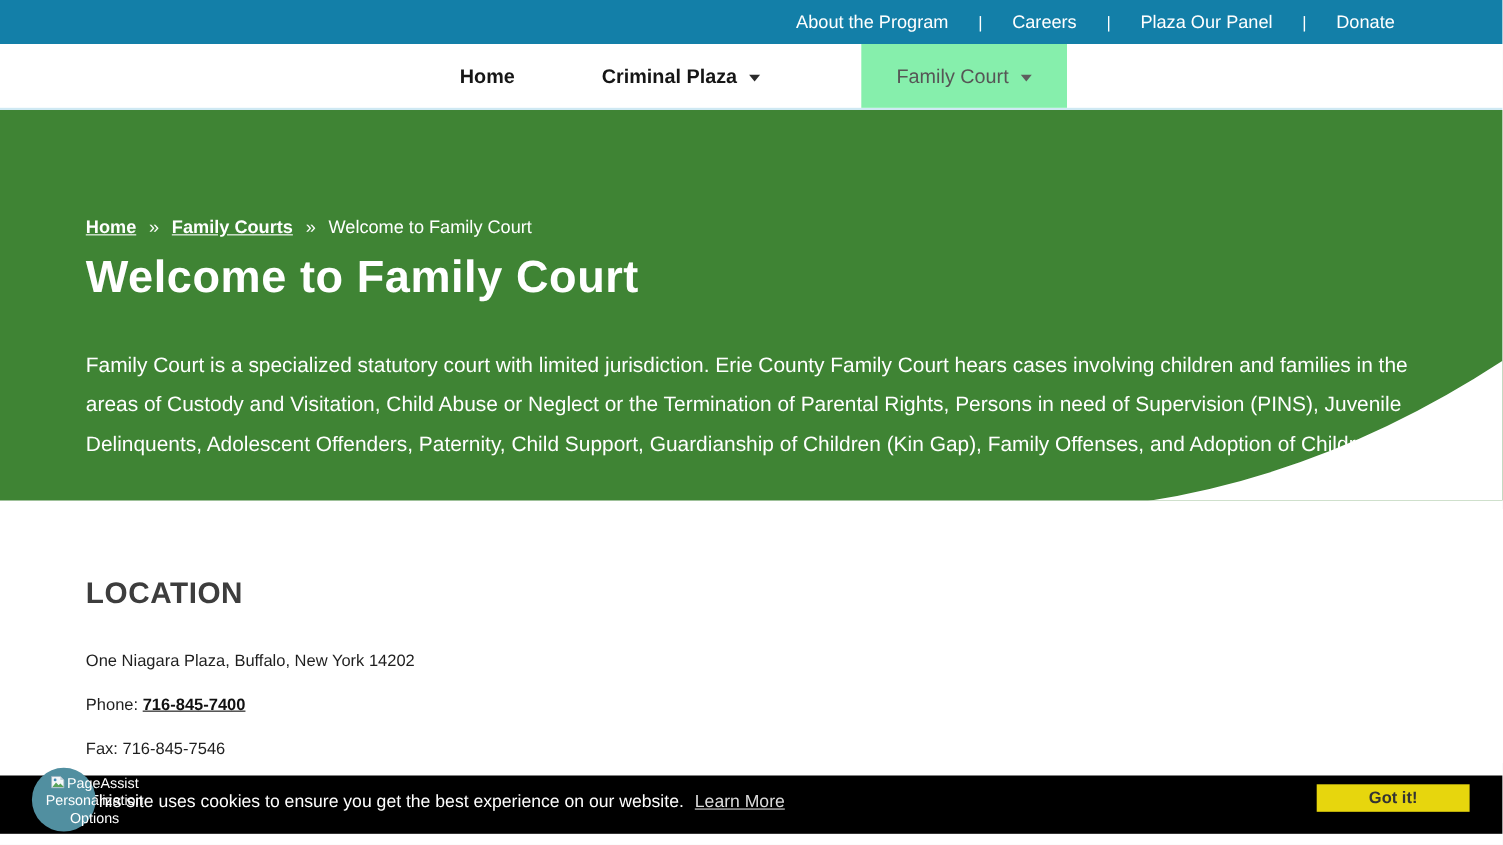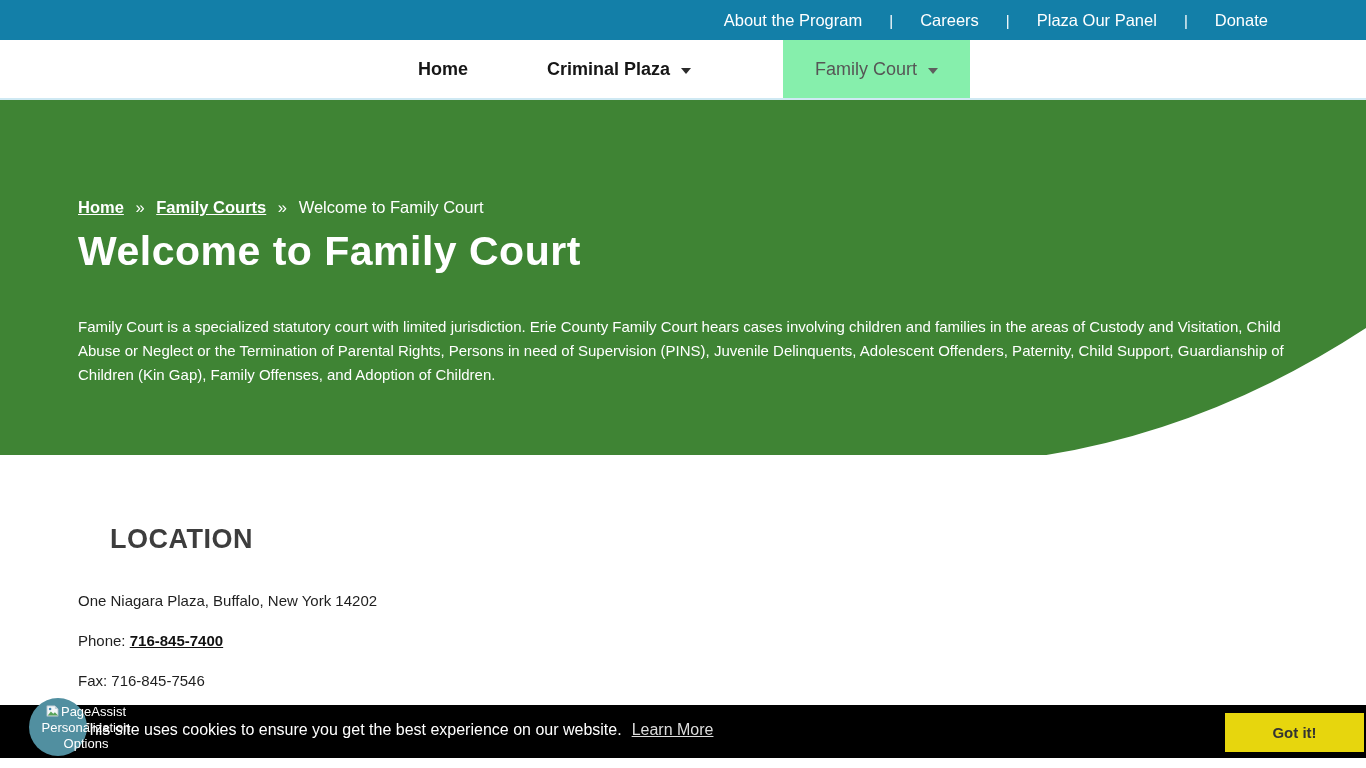--- a/index.html
+++ b/index.html
@@ -63,48 +63,48 @@
   .hero-curve { position:absolute; left:0; top:0; width:1366px; height:355px; pointer-events:none; }
   .breadcrumb { position:absolute; left:78px; top:98px; font-size:16.5px; }
   .breadcrumb a { color:#ffffff; font-weight:bold; text-decoration:underline; cursor:pointer; }
   .breadcrumb .bc-sep { margin:0 7px; font-weight:400; }
   .hero-title {
     position:absolute; left:78px; top:128px; font-size:41px; font-weight:bold;
     letter-spacing:0.5px; color:#ffffff;
   }
   .hero-body {
     position:absolute; left:78px; top:215px; width:1212px;
-    font-size:15px; line-height:24px; color:#ffffff;
+    font-size:19px; line-height:36px; color:#ffffff;
     hyphens:auto; -webkit-hyphens:auto;
   }
 
   
   .section-heading {
     position:absolute; left:78px; top:524px; font-size:27px; font-weight:bold;
-    color:#3d3d3d; letter-spacing:0.5px;margin-left:32px;
+    color:#3d3d3d; letter-spacing:0.5px;
   }
   .loc-line { position:absolute; left:78px; font-size:15px; color:#1f1f1f; }
   .loc-address { top:592px; }
   .loc-phone { top:632px; }
   .loc-fax { top:672px; }
   .loc-phone a { color:#111; font-weight:bold; text-decoration:underline; cursor:pointer; }
 
   
   .cookiebar {
     position:absolute; left:0; top:705px; width:1366px; height:53px;
     background:#000000; z-index:10;
   }
   .cookie-msg {
     position:absolute; left:80px; top:16px; font-size:16px; color:#ffffff;
   }
   .cookie-learn { color:#dddddd; text-decoration:underline; margin-left:10px; cursor:pointer; }
   .gotit-btn {
-    position:absolute; left:1197px; top:8px; width:139px; height:39px;
+    position:absolute; left:1197px; top:8px; width:139px; height:25px;
     background:#e7d60d; border:none; font-family:inherit;
-    font-size:15px; font-weight:bold; color:#333333; cursor:pointer;margin-left:28px;
+    font-size:15px; font-weight:bold; color:#333333; cursor:pointer;
   }
 
   
   .pageassist {
     position:absolute; left:28px; top:697px; width:116px; height:62px;
     z-index:20; cursor:pointer;
   }
   .pa-circle {
     position:absolute; left:1px; top:1px; width:58px; height:58px;
     border-radius:50%; background:#518fa0;

